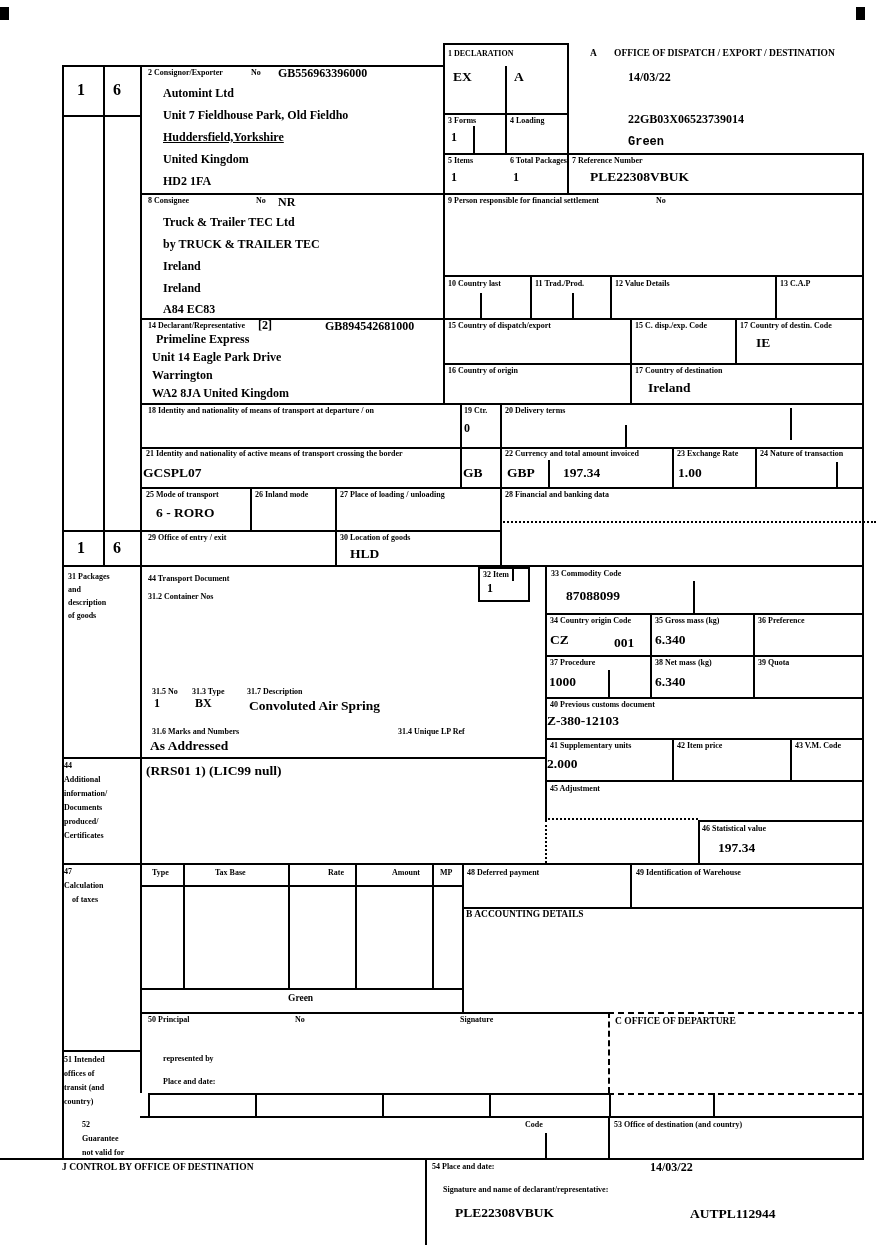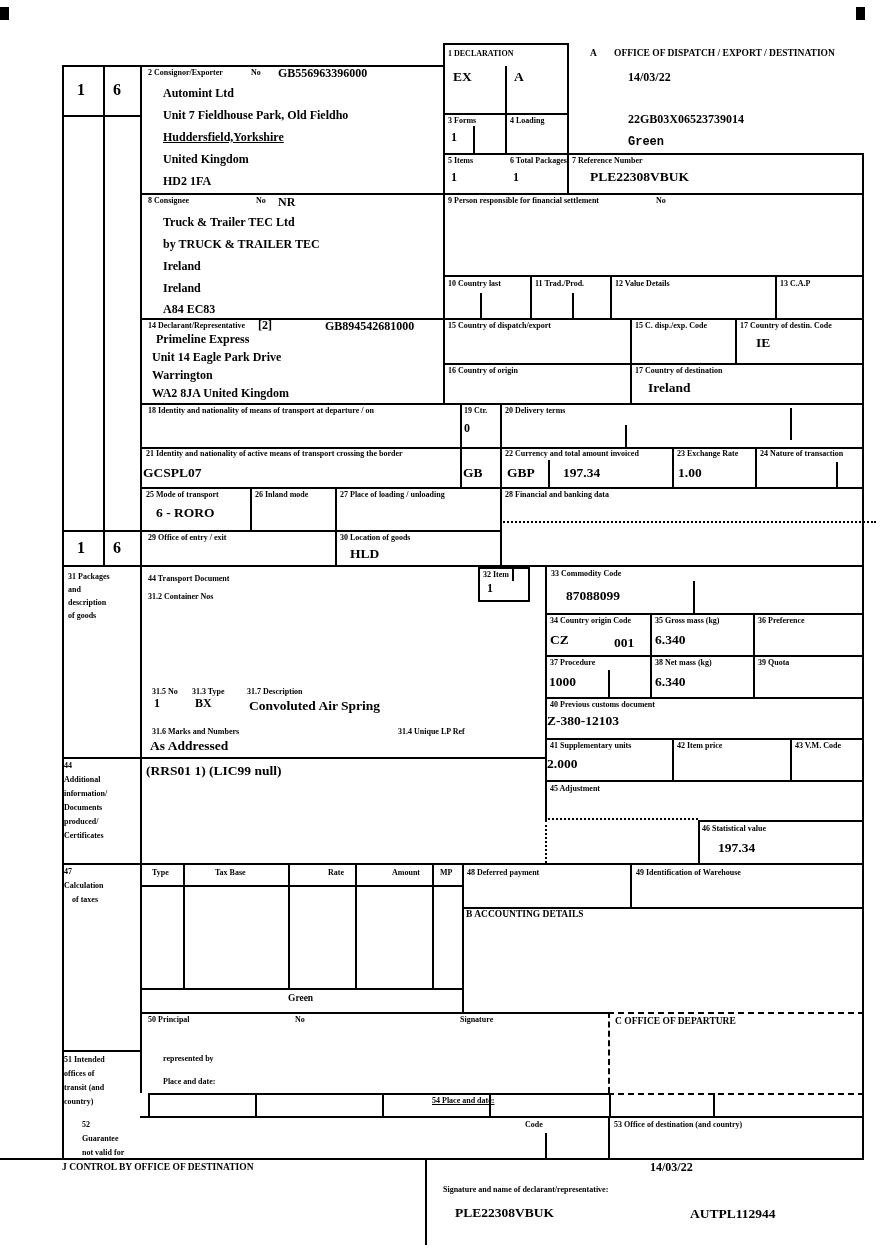--- a/index.html
+++ b/index.html
@@ -289,19 +289,19 @@
   <div class="lbl" style="left:64px;top:1084px;">transit (and</div>
   <div class="lbl" style="left:64px;top:1098px;">country)</div>
 
   <div class="lbl" style="left:82px;top:1121px;">52</div>
   <div class="lbl" style="left:82px;top:1135px;">Guarantee</div>
   <div class="lbl" style="left:82px;top:1149px;">not valid for</div>
   <div class="lbl" style="left:525px;top:1121px;">Code</div>
   <div class="lbl" style="left:614px;top:1121px;">53 Office of destination (and country)</div>
 
   <div class="lbl9" style="left:62px;top:1163px;text-align:center;">J CONTROL BY OFFICE OF DESTINATION</div>
-  <div class="lbl" style="left:432px;top:1097px;text-decoration:underline;">54 Place and date:</div>
+  <div class="lbl" style="left:432px;top:1163px;">54 Place and date:</div>
   <div class="val" style="left:650px;top:1161px;">14/03/22</div>
   <div class="lbl" style="left:443px;top:1186px;">Signature and name of declarant/representative:</div>
   <div class="val13" style="left:455px;top:1206px;">PLE22308VBUK</div>
   <div class="val13" style="left:690px;top:1207px;">AUTPL112944</div>
 
 </div>
 
 </body></html>

